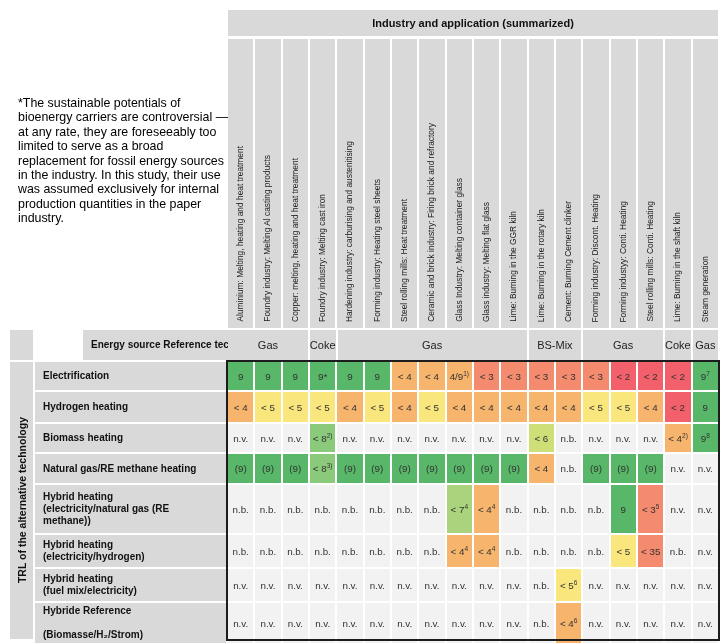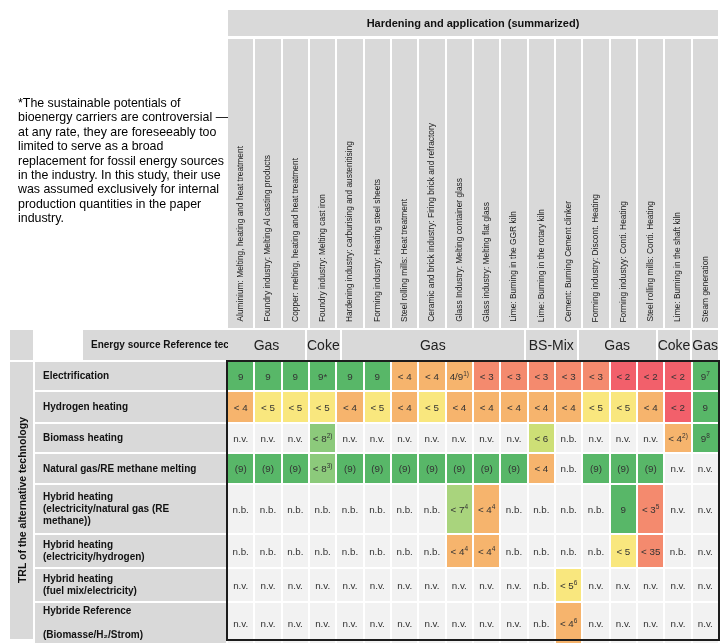--- a/index.html
+++ b/index.html
@@ -40,21 +40,21 @@
     background:#d9d9d9; box-sizing:border-box; padding-left:8px;
     display:flex; align-items:center;
     font-weight:bold; font-size:10px; line-height:11.5px; color:#111;margin-left:48px;
   }
   #fuel-groups {
     position:absolute; left:228px; top:330px; width:490px; height:30px;
     display:grid; grid-template-columns:repeat(18,1fr); column-gap:2px;
   }
   .fuel-cell {
     background:#d9d9d9; display:flex; align-items:center; justify-content:center;
-    font-size:14px; color:#222;
+    font-size:11px; color:#222;
   }
   #trl-strip {
     position:absolute; left:10px; top:362px; width:23px; height:277px;
     background:#d9d9d9; display:flex; align-items:center; justify-content:center;
   }
   #trl-strip span {
     writing-mode:vertical-rl; transform:rotate(180deg);
     font-weight:bold; font-size:10.5px; color:#111; white-space:nowrap;
   }
   #body {
@@ -78,21 +78,21 @@
   #frame {
     position:absolute; left:226px; top:360px; width:494px; height:281px;
     border:2px solid #1c1c1c; box-sizing:border-box; pointer-events:none;
   }
 </style>
 </head>
 <body>
 
 <div class="note">*The sustainable potentials of bioenergy carriers are controversial — at any rate, they are foreseeably too limited to serve as a broad replacement for fossil energy sources in the industry. In this study, their use was assumed exclusively for internal production quantities in the paper industry.</div>
 
-<div class="top-header">Hardening and application (summarized)</div>
+<div class="top-header">Industry and application (summarized)</div>
 
 <div id="colheads">
     <div class="colhead">
       <span>Aluminium: Melting, heating and heat treatment</span>
     </div>
     <div class="colhead">
       <span>Foundry industry: Melting Al casting products</span>
     </div>
     <div class="colhead">
       <span>Copper: melting, heating and heat treatment</span>
@@ -332,21 +332,21 @@
         </div>
         <div class="cell" style="background: rgb(246, 180, 109);">
           <span class="val">&lt; 4<sup>2)</sup></span>
         </div>
         <div class="cell" style="background: rgb(88, 183, 104);">
           <span class="val">9<sup>8</sup></span>
         </div>
       </div>
     </div>
     <div class="trow" style="height: 29px;">
-      <div class="rlabel">Natural gas/RE methane melting</div>
+      <div class="rlabel">Natural gas/RE methane heating</div>
       <div class="cells">
         <div class="cell" style="background: rgb(88, 183, 104);">
           <span class="val">(9)</span>
         </div>
         <div class="cell" style="background: rgb(88, 183, 104);">
           <span class="val">(9)</span>
         </div>
         <div class="cell" style="background: rgb(88, 183, 104);">
           <span class="val">(9)</span>
         </div>

